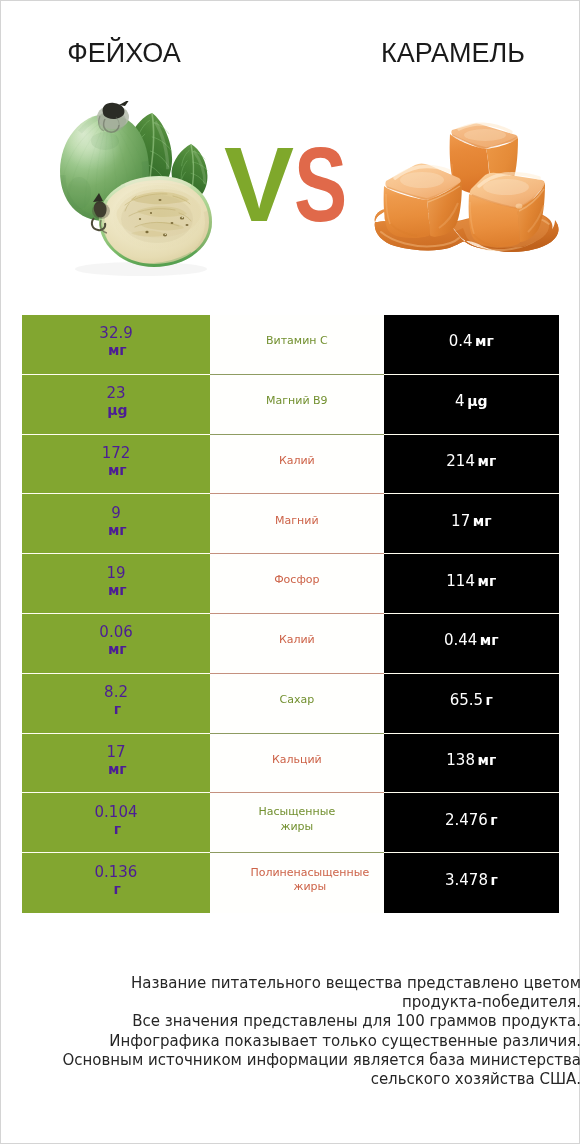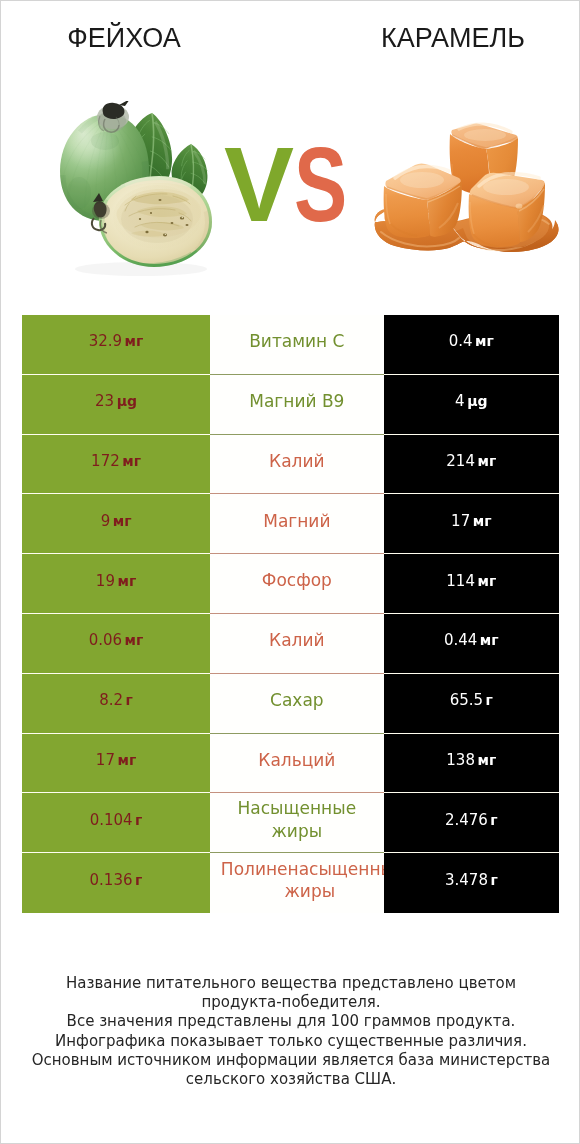--- a/index.html
+++ b/index.html
@@ -1,46 +1,46 @@
 <!DOCTYPE html>
 <html><head>
 <meta charset="utf-8">
 <style>
   html,body{margin:0;padding:0;}
   body{width:580px;height:1144px;background:#fff;font-family:"Liberation Sans",sans-serif;overflow:hidden;}
   .page{position:relative;width:580px;height:1144px;box-sizing:border-box;border:1px solid #d4d4d4;background:#fff;}
-  .headings{position:absolute;top:0;left:0;width:580px;height:62px;text-decoration:underline;}
+  .headings{position:absolute;top:15px;left:0;width:580px;height:62px;text-decoration:underline;}
   .h-title{position:absolute;top:22px;font-size:27px;color:#1a1a1a;font-weight:400;text-align:center;white-space:nowrap;}
   #title-left{left:0;width:246px;}
   #title-right{left:329px;width:246px;}
   .hero{position:absolute;top:62px;left:0;width:580px;height:230px;}
   .img-left{position:absolute;left:40px;top:38px;}
   .img-right{position:absolute;left:372px;top:45px;}
   .vs{position:absolute;left:0;top:69px;width:580px;height:110px;}
   .vs .v{position:absolute;left:223px;top:0;color:#7fa82b;font-size:105px;font-weight:600;line-height:1;}
   .vs .s{position:absolute;left:293px;top:0;color:#e0694a;font-size:105px;font-weight:600;line-height:1;display:inline-block;transform:scaleX(0.76);transform-origin:0% 50%;}
   .table{position:absolute;left:21px;top:314px;width:537px;height:598px;}
   .row{display:flex;height:59.8px;position:relative;}
   .cell{display:flex;align-items:center;justify-content:center;text-align:center;box-sizing:border-box;position:relative;}
-  .c-left{width:193px;color:#7f1d1d;}
+  .c-left{width:193px;color:#4c1d95;flex-direction:column;}
   .c-mid{width:178px;background:#fffffd;overflow:hidden;}
   .c-right{width:180px;color:#fff;}
   .green{background:#82a630;}
   .orange{background:#000000;}
   .row .c-left,.row .c-right{border-bottom:1.6px solid #fffef0;}
   .row:last-child .c-left,.row:last-child .c-right{border-bottom:none;}
   .row .c-mid{border-bottom:1.2px solid #8f9c62;}
   .row.w-right .c-mid{border-bottom-color:#c59280;justify-content:center;}
   .row:last-child .c-mid{border-bottom:none;padding-left:26px;}
   .val{font-family:"DejaVu Sans",sans-serif;font-size:15px;font-weight:400;position:relative;top:-3px;}
   .unit{font-family:"DejaVu Sans",sans-serif;font-size:14px;font-weight:700;margin-left:2.5px;position:relative;top:-3px;}
-  .mid-label{font-family:"DejaVu Sans",sans-serif;font-size:17px;font-weight:400;line-height:1.32;position:relative;top:-3px;white-space:pre-line;display:block;width:178px;text-align:center;}
+  .mid-label{font-family:"DejaVu Sans",sans-serif;font-size:11px;font-weight:400;line-height:1.32;position:relative;top:-3px;white-space:pre-line;display:block;width:178px;text-align:center;}
   .mid-green{color:#72902f;}
   .mid-orange{color:#cd6348;}
-  .footer{position:absolute;left:0;top:973px;width:580px;text-align:center;font-family:"DejaVu Sans",sans-serif;font-size:15px;color:#262626;line-height:19.2px;}
+  .footer{position:absolute;left:0;top:973px;width:580px;text-align:right;font-family:"DejaVu Sans",sans-serif;font-size:15px;color:#262626;line-height:19.2px;}
 </style>
 </head>
 <body>
 
 <div class="page">
   <div class="headings">
     <div class="h-title" id="title-left">ФЕЙХОА</div>
     <div class="h-title" id="title-right">КАРАМЕЛЬ</div>
   </div>
   <div class="hero">

